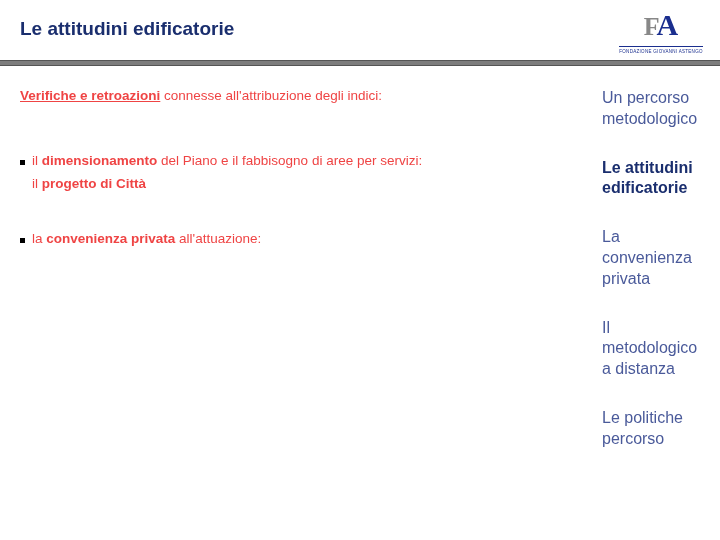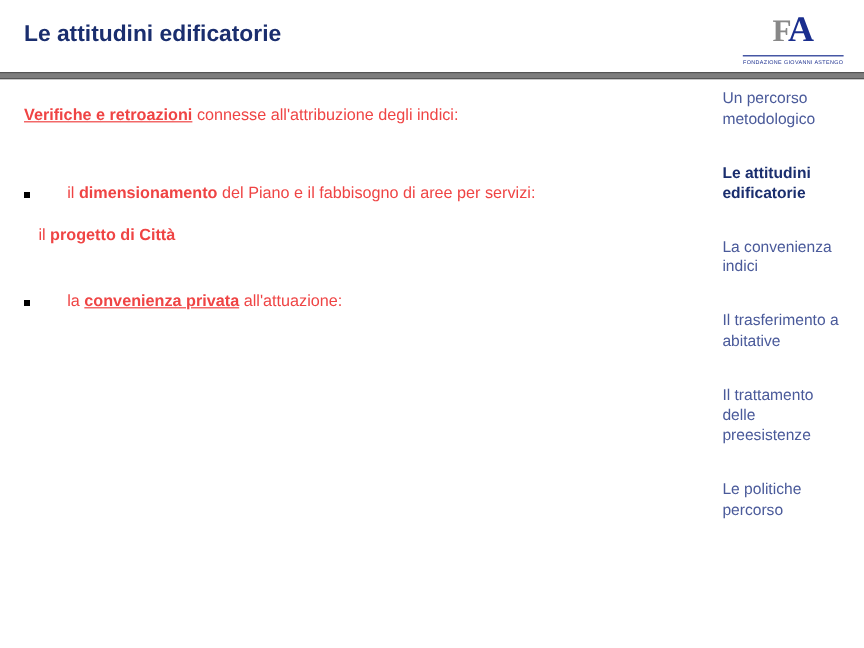--- a/index.html
+++ b/index.html
@@ -76,52 +76,51 @@
     color: #ef4444;
   }
   .lead {
     margin-bottom: 50px;
   }
   .lead .u { text-decoration: underline; }
   .lead .b { font-weight: bold; }
   .bullet {
     display: flex;
     margin-bottom: 6px;
-    gap: 24px;
   }
   .bullet .sq {
     width: 5px;
     height: 5px;
     background: #000;
     margin-top: 7px;
     margin-right: 7px;
     flex-shrink: 0;
   }
   .bullet .txt { flex: 1; }
   .bullet .b { font-weight: bold; }
   .sub {
-    margin: 20px 0 40px 12px;
+    margin: 8px 0 40px 12px;
   }
   .sub .b { font-weight: bold; }
   .sidebar {
     width: 118px;
-    padding-top: 8px;
+    padding-top: 22px;
     padding-right: 18px;
-    font-size: 13px;
+    font-size: 16px;
     line-height: 1.3;
     color: #4a5a9a;
   }
   .side-item {
     margin-bottom: 28px;
   }
   .side-item.active {
     color: #1a2e6e;
     font-weight: bold;
   }
-  .u { text-decoration: underline; }
+  .u { }
 </style>
 </head>
 <body>
 
 <div class="header">
   <div class="title">Le attitudini edificatorie</div>
   <div class="logo">
     <div class="logo-box">
       <span class="logo-f">F</span>
       <span class="logo-a">A</span>
@@ -154,18 +153,17 @@
       <div class="txt">
         <span>la </span><span class="b u">convenienza privata</span><span> all'attuazione:</span>
       </div>
     </div>
 
   </div>
 
   <div class="sidebar">
     <div class="side-item">Un percorso metodologico</div>
     <div class="side-item active">Le attitudini edificatorie</div>
-    <div class="side-item">La convenienza indici</div>
-    <div class="side-item">Il trasferimento a abitative</div>
-    <div class="side-item">Il trattamento delle preesistenze</div>
+    <div class="side-item">La convenienza privata</div>
+    <div class="side-item">Il metodologico a distanza</div>
     <div class="side-item">Le politiche percorso</div>
   </div>
 </div>
 
 </body></html>

